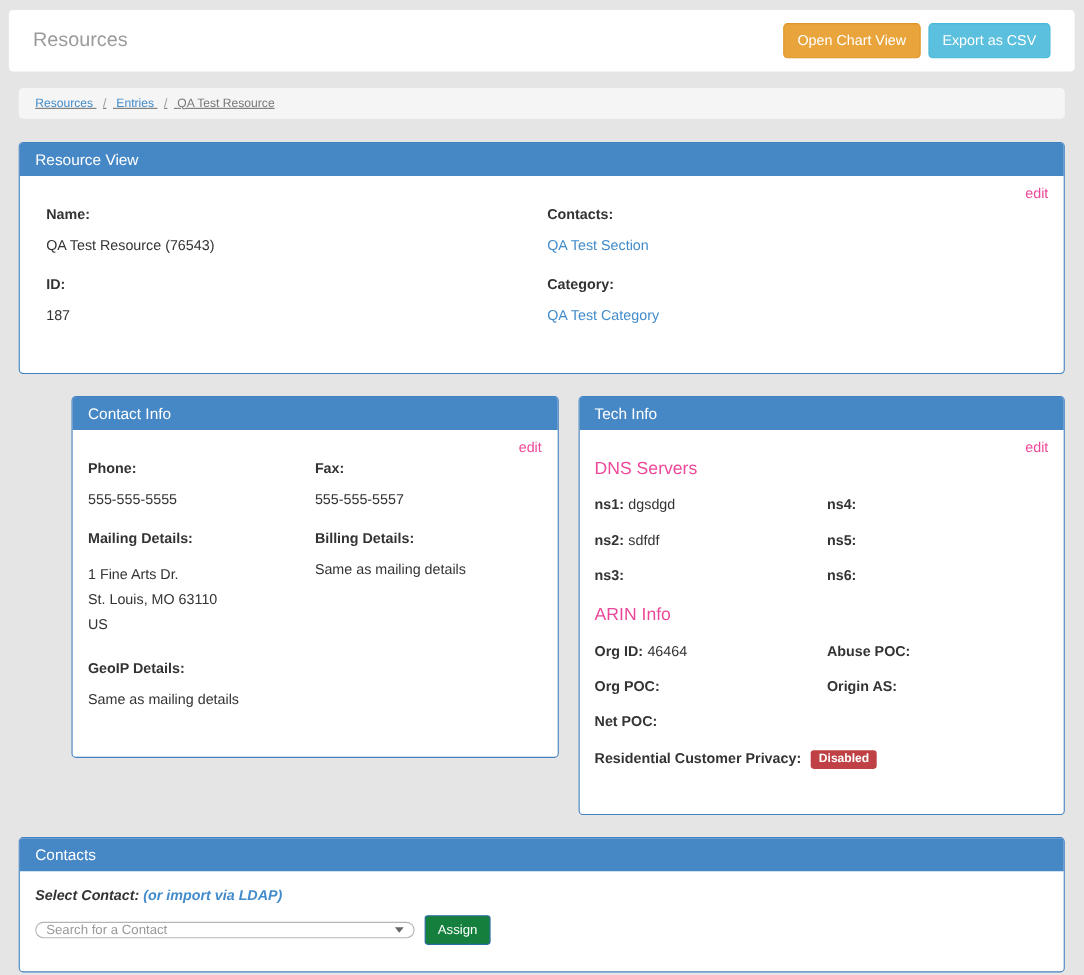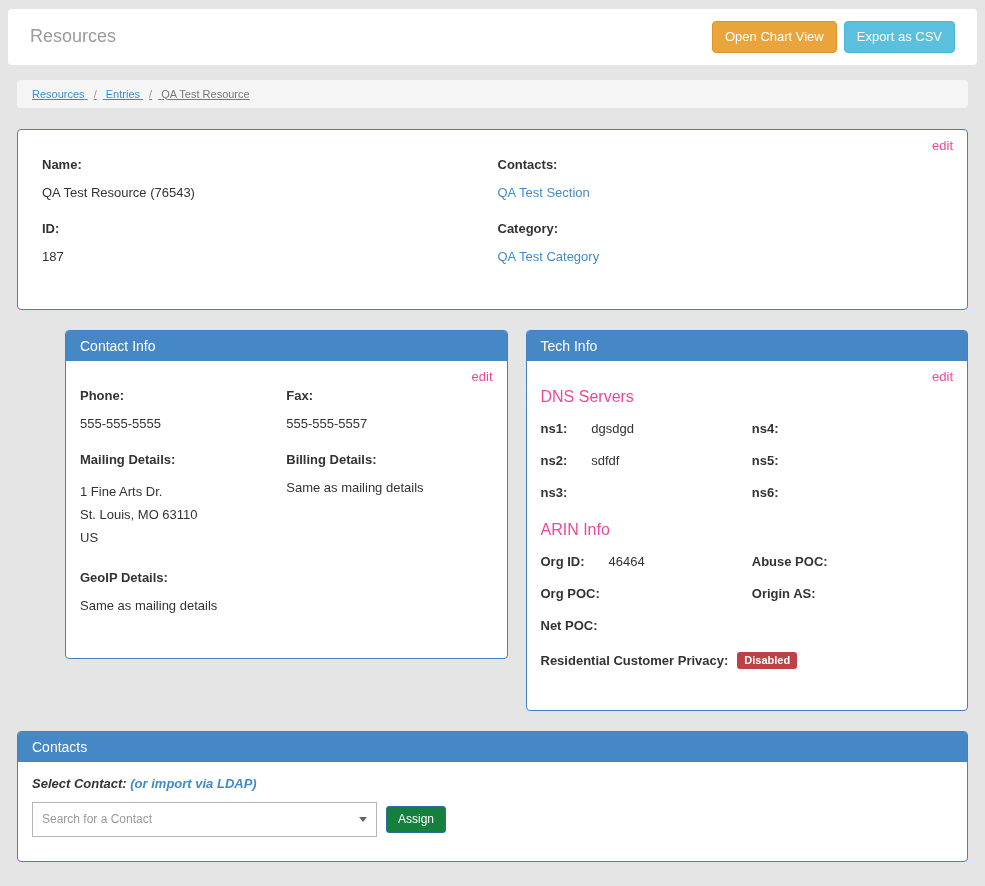--- a/index.html
+++ b/index.html
@@ -97,44 +97,44 @@
   .area-mailing { grid-area: mailing; }
   .area-billing { grid-area: billing; }
   .area-geoip { grid-area: geoip; }
   .addr-line { line-height: 23px; }
 
   
   .section-heading { font-size: 16px; color: #ec4899; margin: 4px 0 15px 0; }
   .ti-grid { display: grid; grid-template-columns: 1.05fr 1fr; }
   .kv { margin-bottom: 17px; }
   .kv-label { font-weight: bold; margin-right: 4px; }
-  .kv-value { color: #333; margin-left: 20px; }
+  .kv-value { color: #333; }
   .privacy-line { margin-top: 2px; }
   .badge-danger {
     display: inline-block;
     background: #bf4045;
     color: #fff;
     font-size: 11px;
     font-weight: bold;
     padding: 2px 7px 3px 7px;
     border-radius: 3px;
     margin-left: 5px;
     vertical-align: 1px;
   }
 
   
   .select-line { font-weight: bold; font-size: 13px; margin: 6px 0 11px 0; font-style: italic; }
   .select-line a { color: #428bca; text-decoration: none; font-weight: bold; }
   .contact-controls { display: flex; align-items: center; }
   .fake-select {
     width: 345px;
-    height: 35px;
+    height: 15px;
     background: #fff;
     border: 1px solid #b5b5b5;
-    border-radius: 0;
+    border-radius: 13px;
     display: flex;
     align-items: center;
     justify-content: space-between;
     padding: 0 9px;
     color: #999;
     font-size: 12px;
     cursor: pointer;
   }
   .caret {
     width: 0; height: 0;
@@ -173,20 +173,21 @@
 
     <div class="breadcrumb">
       <a href="#">Resources</a>
       <span class="sep">/</span>
       <a href="#">Entries</a>
       <span class="sep">/</span>
       <span>QA Test Resource</span>
     </div>
 
     <div class="panel">
+      <div class="panel-heading">Resource View</div>
       <div class="panel-body">
         <a href="#" class="edit-link">edit</a>
         <div class="rv-grid">
           <div>
             <div class="field">
               <div class="field-label">Name:</div>
               <div class="field-value">QA Test Resource (76543)</div>
             </div>
             <div class="field">
               <div class="field-label">ID:</div>

